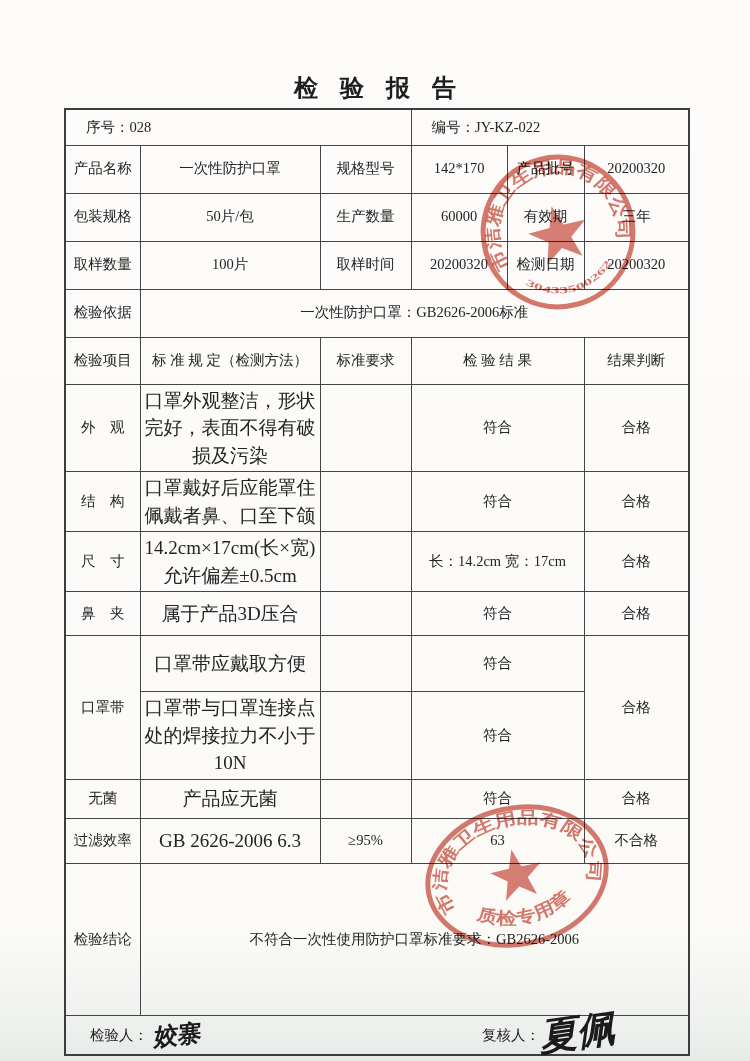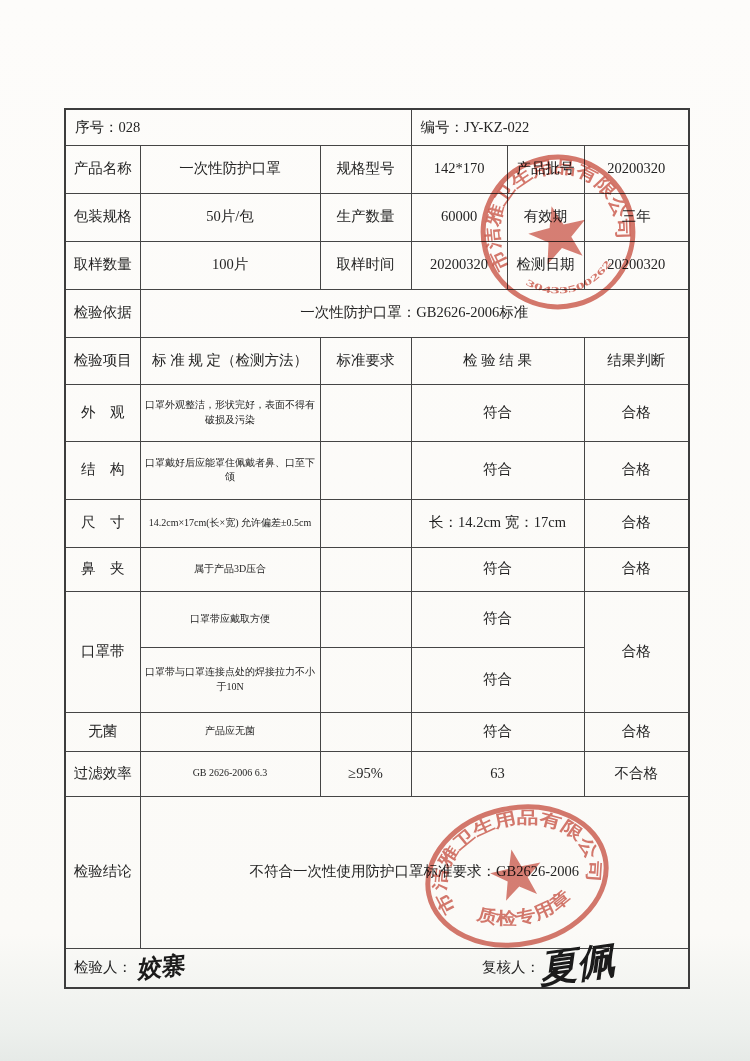--- a/index.html
+++ b/index.html
@@ -19,44 +19,45 @@
   }
   .tbl-wrap { position:absolute; left:64px; top:108px; width:624px; }
   table { width:100%; border-collapse:collapse; table-layout:fixed; }
   td {
     border:1.6px solid #454545;
     text-align:center; vertical-align:middle;
     font-size:14.5px; line-height:1.45; color:#242424;
     padding:2px 4px; overflow:visible;
   }
   table { border:2.2px solid #3d3d3d; }
-  td.left { text-align:left; padding-left:9px; }
-  td.small { font-size:10px; }
+  td.left { text-align:left; padding-left:20px; }
+  td.small { font-size:19px; }
   .h36 td{ height:36px; } .h48 td{ height:48px;margin-top:36px; } .h47 td{ height:47px; }
   .h57 td{ height:57px; } .h58 td{ height:58px; } .h44 td{ height:44px; }
   .h56 td{ height:56px;margin-left:33px; } .h65 td{ height:65px; } .h39 td{ height:39px; }
   .h45 td{ height:45px; } .h152 td{ height:152px; } .h40 td{ height:40px; }
   .sig-cell { position:relative; height:40px; }
   .sig-group { position:absolute; top:0; height:100%; display:flex; align-items:center; }
-  .sig-inspector { left:8px; }
+  .sig-inspector { left:24px; }
   .sig-reviewer { left:416px; }
   .sig-label { font-size:14.5px; }
   .ink { display:inline-block; font-weight:700; color:#1b1b1b; }
   .ink-small { font-size:24px; transform:rotate(-5deg) skewX(-8deg); margin-left:6px; }
   .ink-big { font-size:38px; transform:rotate(-8deg) skewX(-16deg); margin-left:2px; position:relative; top:-4px; font-family:"DejaVu Serif", serif; }
   .stamp { position:absolute; pointer-events:none; mix-blend-mode:multiply; opacity:0.88; }
   .stamp-top { left:476px; top:150px; transform:rotate(-14deg); }
   .stamp-bottom { left:402px; top:796px; transform:rotate(-12deg); }
   .stamp text { fill:#c84a3c; font-family:"Liberation Serif","DejaVu Serif",serif; font-weight:bold; }
 </style>
 </head>
 <body>
 
 <div class="page">
 
+  <div class="doc-title">检验报告</div>
 
   <div class="tbl-wrap">
     <table>
       <colgroup>
         <col style="width:75px">
           <col style="width:180px">
           <col style="width:91px">
         <col style="width:96px">
           <col style="width:77px">
           <col style="width:105px">

